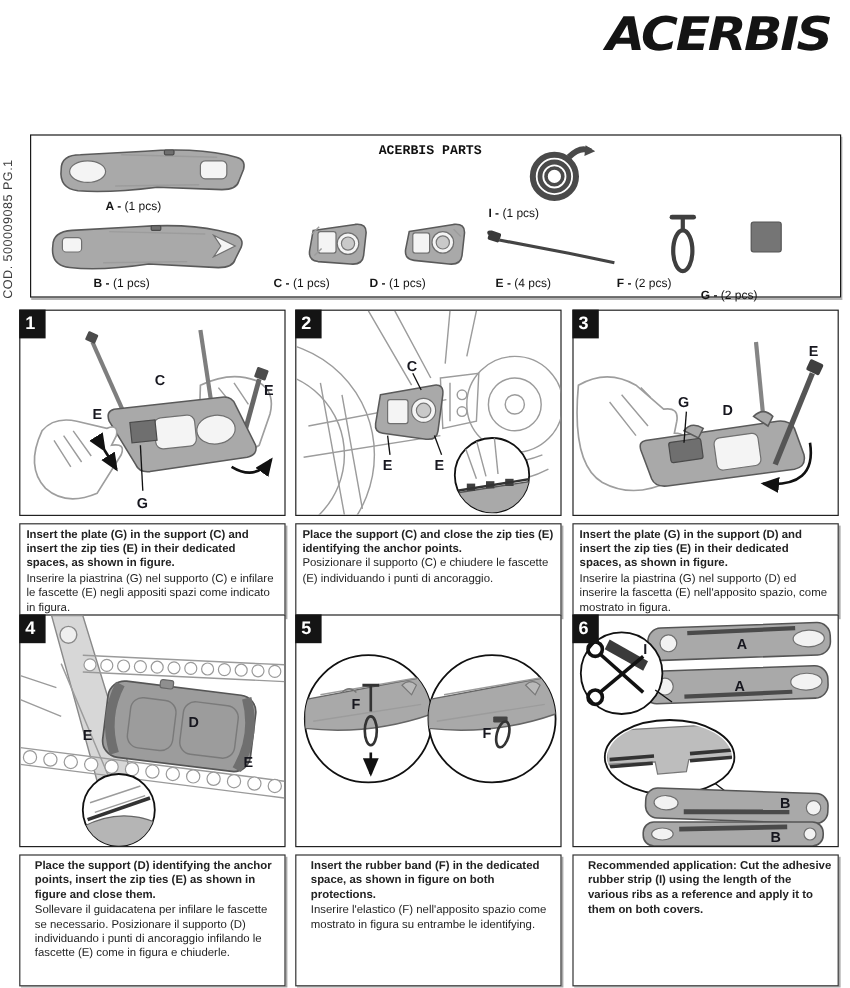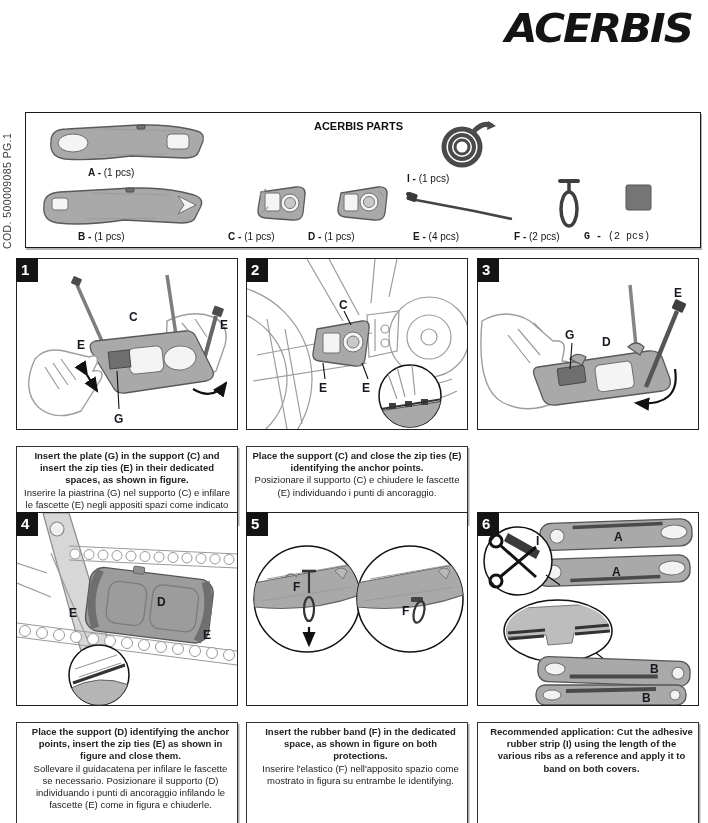--- a/index.html
+++ b/index.html
@@ -18,40 +18,40 @@
     position:absolute; left:1px; top:111px; height:138px; width:16px;
     writing-mode:vertical-rl; transform:rotate(180deg);
     font-size:10.5px; color:#3c3c3c; letter-spacing:0.4px; white-space:nowrap;
   }
   .partsbox {
     position:absolute; left:25px; top:112px; width:674px; height:134px;
     border:1.5px solid #1a1a1a; box-shadow:1px 2px 0 #b3b3b3; background:#fff;
   }
   .pb-abs { position:absolute; }
   .pb-title { position:absolute; left:245px; top:7px; width:175px; text-align:center;
-    font-size:11px; font-weight:bold; color:#111; }
+    font-size:11px; font-weight:bold; color:#111;font-family:Liberation Mono, monospace; }
   .pcap { position:absolute; width:110px; font-size:10px; color:#161616; }
   .pcap b { font-weight:bold; }
 
   .panel { position:absolute; width:222px; }
   .p-c1 { left:16px; } .p-c2 { left:246px; } .p-c3 { left:477px; }
   .p-r1 { top:258px; } .p-r2 { top:512px; }
   .fig { position:relative; border:1px solid #222; background:#fff; box-sizing:border-box; }
   .p-r1 .fig { height:172px; }
   .p-r2 .fig { height:194px; }
   .fig svg { display:block; }
   .badge {
     position:absolute; top:-1px; left:-1px; width:22px; height:24px;
     background:#141414; color:#fff; font-weight:bold; font-size:15px;
     line-height:24px; padding-left:5px; box-sizing:border-box; z-index:2;
   }
   .caption {
-    border:1px solid #333; box-shadow:1.5px 2px 0 #a9a9a9; margin-top:16px;
+    border:1px solid #333; box-shadow:1.5px 2px 0 #a9a9a9; margin-top:6px;
     padding:3px 5px 2px 5px; font-size:9.5px; line-height:12.2px; color:#222;
-    box-sizing:border-box; overflow:hidden; background:#fff;text-align:center;
+    box-sizing:border-box; overflow:hidden; background:#fff;
   }
   .p-r1 .caption { height:78px; }
   .p-r2 .caption { height:110px;padding-left:12px; }
   .caption .en { font-weight:bold; margin:0; }
   .caption .it { margin:0; }
 
   svg text.lbl { font-family:"Liberation Sans", sans-serif; font-size:12px; font-weight:bold; fill:#17171f; }
   svg .part { fill:#a9a9a9; stroke:#5a5a5a; stroke-width:1.3; }
   svg .hole { fill:#f4f4f4; stroke:#707070; stroke-width:1; }
   svg .dark { fill:#6f6f6f; stroke:#4a4a4a; stroke-width:1; }
@@ -145,21 +145,21 @@
     <ellipse cx="17" cy="32" rx="8" ry="17" fill="none" stroke="#3f3f3f" stroke-width="3.5"></ellipse>
   </svg>
   <div class="pcap" style="left:488px; top:118px;">
     <b>F -</b>
     <span>(2 pcs)</span>
   </div>
 
   <svg class="pb-abs" style="left:598px; top:70px;" width="30" height="30" viewBox="0 0 30 30">
     <rect x="2" y="2" width="25" height="25" rx="2" fill="#757575" stroke="#555" stroke-width="1"></rect>
   </svg>
-  <div class="pcap" style="left:558px; top:118px;font-family:Liberation Mono, monospace;">
+  <div class="pcap" style="left:558px; top:128px;">
     <b>G -</b>
     <span>(2 pcs)</span>
   </div>
 </div>
 
 <div class="panel p-c1 p-r1">
   <div class="fig">
     <div class="badge">1</div>
     <svg width="220" height="170" viewBox="0 0 220 170">
       <defs>
@@ -277,20 +277,24 @@
       <rect x="195" y="42" width="12" height="10" rx="1.5" fill="#3f3f3f" transform="rotate(25 201 47)"></rect>
       <line x1="199" y1="52" x2="168" y2="128" stroke="#555" stroke-width="4.5"></line>
 
       <path class="arrow" d="M197 110 Q203 148 158 144" marker-end="url(#ah3)"></path>
 
       <line class="leader" x1="94" y1="84" x2="92" y2="110"></line>
       <text class="lbl" x="87" y="80">G</text>
       <text class="lbl" x="124" y="87">D</text>
       <text class="lbl" x="196" y="38">E</text>
     </svg>
+  </div>
+  <div class="caption">
+    <p class="en">Insert the plate (G) in the support (D) and insert the zip ties (E) in their dedicated spaces, as shown in figure.</p>
+    <p class="it">Inserire la piastrina (G) nel supporto (D) ed inserire la fascetta (E) nell'apposito spazio, come mostrato in figura.</p>
   </div>
 </div>
 
 <div class="panel p-c1 p-r2">
   <div class="fig">
     <div class="badge">4</div>
     <svg width="220" height="192" viewBox="0 0 220 192">
 
       <path d="M26 0 L52 0 L98 150 L70 160 Z" fill="#d7d7d7" stroke="#8a8a8a" stroke-width="1.2"></path>
       <circle cx="40" cy="16" r="7" fill="#efefef" stroke="#8a8a8a" stroke-width="1.2"></circle>
@@ -470,15 +474,15 @@
       <g>
         <rect x="58" y="172" width="150" height="20" rx="9" fill="#a9a9a9" stroke="#555" stroke-width="1.3"></rect>
         <ellipse cx="74" cy="182" rx="9" ry="5" fill="#f2f2f2" stroke="#707070" stroke-width="1"></ellipse>
         <circle cx="197" cy="182" r="5" fill="#f2f2f2" stroke="#707070" stroke-width="1"></circle>
         <line x1="88" y1="178" x2="178" y2="176" stroke="#4a4a4a" stroke-width="4"></line>
       </g>
       <text class="lbl" x="164" y="189">B</text>
     </svg>
   </div>
   <div class="caption">
-    <p class="en">Recommended application: Cut the adhesive rubber strip (I) using the length of the various ribs as a reference and apply it to band on both covers.</p>
+    <p class="en">Recommended application: Cut the adhesive rubber strip (I) using the length of the various ribs as a reference and apply it to them on both covers.</p>
   </div>
 </div>
 
 </body></html>

